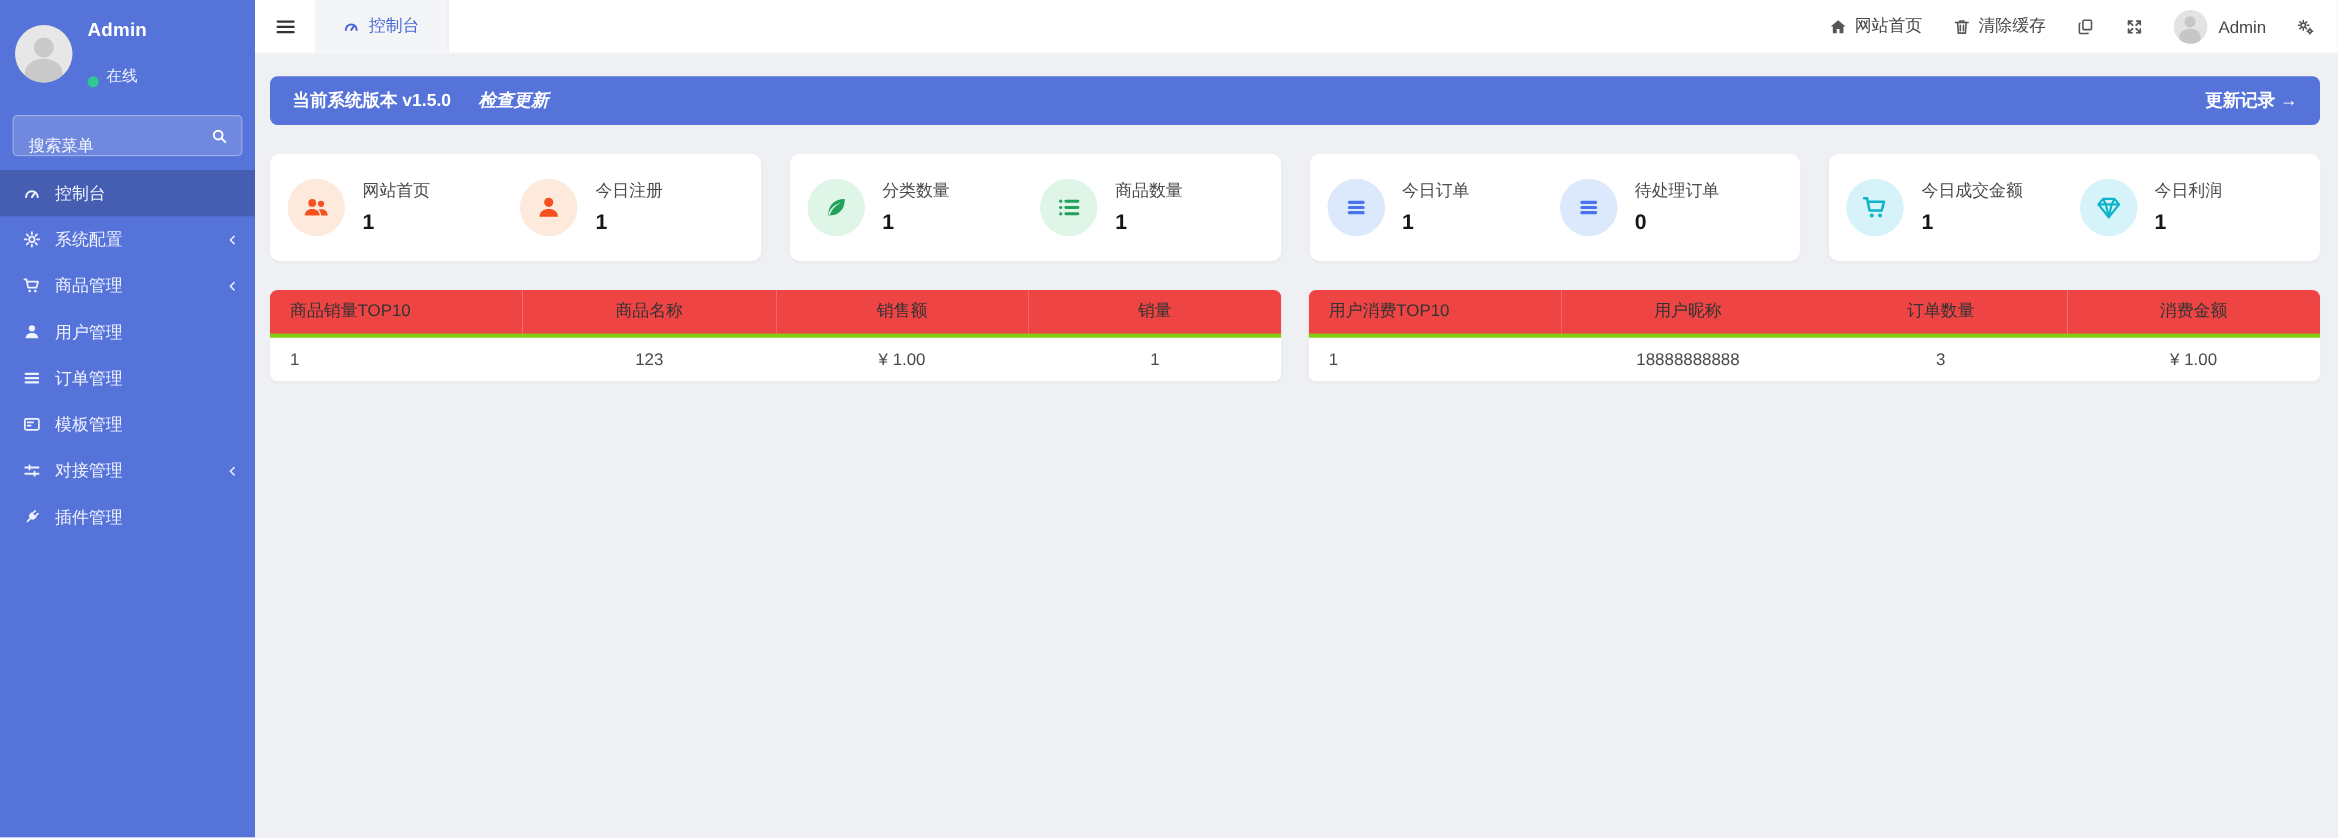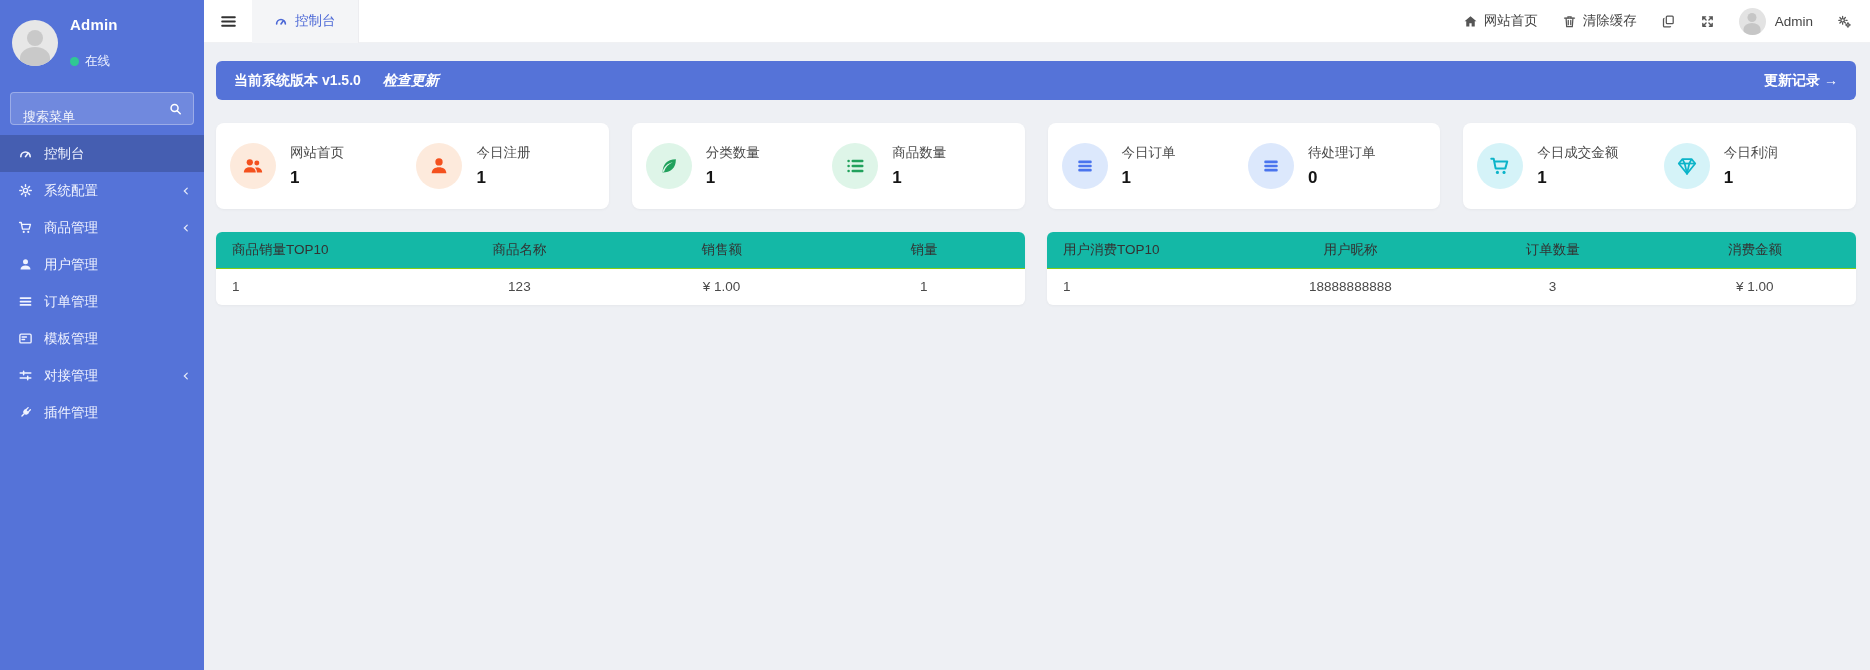--- a/index.html
+++ b/index.html
@@ -8,21 +8,21 @@
   .app { position:relative; width:1870px; height:670px; }
 
   
   .sidebar { position:absolute; left:0; top:0; width:204px; height:670px; background:#5573d8; color:#fff; }
   .profile { display:flex; align-items:center; padding:16px 12px 14px 12px; }
   .avatar-lg { width:46px; height:46px; border-radius:50%; background:#e7e7e7; position:relative; overflow:hidden; flex:none; }
   .avatar-lg .head { position:absolute; left:50%; top:10px; transform:translateX(-50%); width:16px; height:16px; border-radius:50%; background:#c9c9c9; }
   .avatar-lg .body { position:absolute; left:50%; top:27px; transform:translateX(-50%); width:30px; height:22px; border-radius:50% 50% 0 0; background:#c9c9c9; }
   .profile-info { margin-left:12px; }
   .profile-name { font-weight:bold; font-size:15px; letter-spacing:.2px; }
-  .profile-status { display:flex; align-items:center; margin-top:20px; font-size:12.5px; color:#eef2ff; }
+  .profile-status { display:flex; align-items:flex-end; margin-top:20px; font-size:12.5px; color:#eef2ff; }
   .dot { width:9px; height:9px; border-radius:50%; background:#2fc893; margin-right:6px; }
   .search-wrap { margin:8px 10px 10px 10px; position:relative; }
   .search-input { width:100%; height:33px; border:1px solid rgba(255,255,255,.30); background:rgba(255,255,255,.16);
       border-radius:4px; color:#fff; font-size:13px; padding:16px 34px 0 12px; outline:none; font-family:inherit; }
   .search-input::placeholder { color:rgba(255,255,255,.92); }
   .search-ic { position:absolute; right:11px; top:50%; transform:translateY(-50%); width:15px; height:15px; color:#fff; }
   .menu { margin-top:8px; }
   .menu-item { display:flex; align-items:center; height:37px; padding:0 14px 0 18px; font-size:13.5px; color:#f0f3ff; cursor:pointer; position:relative; }
   .menu-item.active { background:rgba(0,0,0,.18); }
   .mi-ic { width:15px; height:15px; margin-right:11px; flex:none; color:#f0f3ff; }
@@ -58,21 +58,21 @@
   .st-orange { background:#fdeadc; color:#f4511e; }
   .st-green  { background:#def5e8; color:#21a15c; }
   .st-blue   { background:#dce8fc; color:#4a74ee; }
   .st-teal   { background:#d5f3f8; color:#0cb4c9; }
   .stat-txt .lbl { font-size:13.5px; color:#4a4a4a; }
   .stat-txt .val { font-size:17px; font-weight:bold; color:#151515; margin-top:6px; }
 
   .tables { display:grid; grid-template-columns:1fr 1fr; gap:22px; margin-top:23px; }
   .tbl { background:#fff; border-radius:6px; overflow:hidden; box-shadow:0 1px 3px rgba(0,0,0,.04); }
   table { width:100%; border-collapse:collapse; table-layout:fixed; font-size:13.5px; }
-  thead th { height:36px; background:#14b8a6; color:#333; font-weight:normal; border-bottom:1px solid #84cc16; }
+  thead th { height:36px; background:#ef4444; color:#333; font-weight:normal; border-bottom:3px solid #84cc16; }
   tbody td { height:37px; color:#4a4a4a; }
   th:first-child, td:first-child { text-align:left; padding-left:16px; }
   th, td { text-align:center; }
 </style>
 </head>
 <body>
 
 <div class="app">
 
   <aside class="sidebar">

